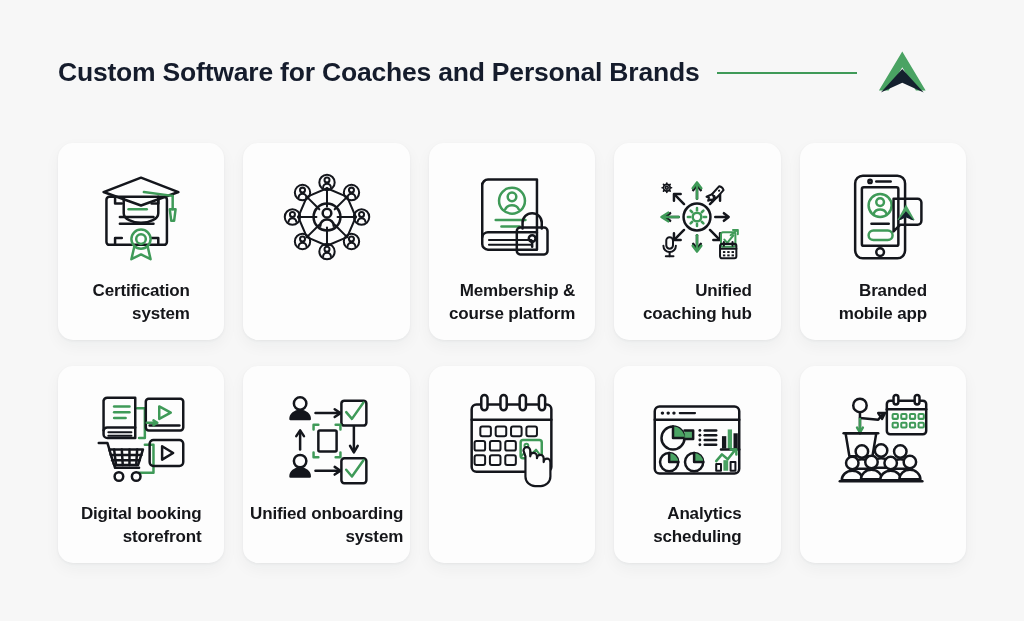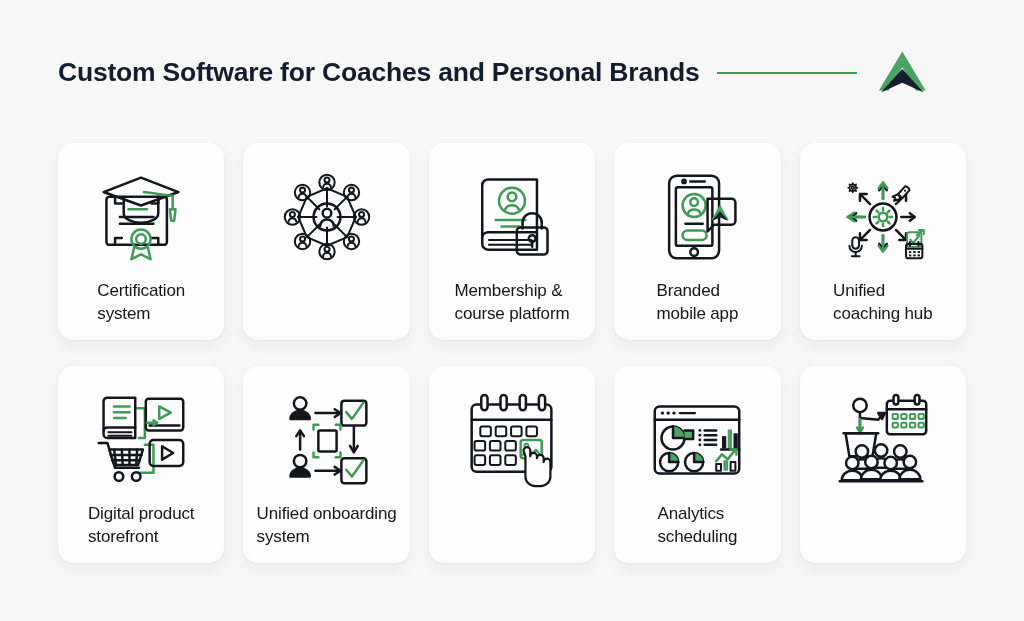--- a/index.html
+++ b/index.html
@@ -87,23 +87,23 @@
   .icon-wrap svg {
     width: 100%;
     height: 100%;
     display: block;
   }
   .card-label {
     margin-top: 14px;
     font-size: 17px;
     line-height: 23px;
     color: #15161a;
-    text-align: left;
+    text-align: right;
     padding: 0 6px;
-    font-weight: 400;
+    font-weight: 700;
     letter-spacing: -0.15px;
     white-space: pre-line;
   }
 
   
   .k { fill: none; stroke: #14161c; stroke-width: 5.2; stroke-linecap: round; stroke-linejoin: round; }
   .kt { fill: none; stroke: #14161c; stroke-width: 4.2; stroke-linecap: round; stroke-linejoin: round; }
   .kf { fill: #14161c; stroke: none; }
   .g { fill: none; stroke: #3f9a58; stroke-width: 5.2; stroke-linecap: round; stroke-linejoin: round; }
   .gt { fill: none; stroke: #3f9a58; stroke-width: 4.2; stroke-linecap: round; stroke-linejoin: round; }
@@ -233,42 +233,20 @@
           <line class="k" x1="142" y1="150" x2="142" y2="162"></line>
         </svg>
       </div>
       <div class="card-label">Membership &amp;
 course platform</div>
     </div>
 
     <div class="card">
       <div class="icon-wrap">
         <svg viewBox="0 0 200 200">
-          <rect class="k" x="42" y="14" width="104" height="172" rx="16" fill="#fdfdfd"></rect>
-          <rect class="k" x="56" y="38" width="76" height="122" rx="4" fill="#fdfdfd"></rect>
-          <circle class="k" cx="73" cy="26" r="3.4" fill="#14161c"></circle>
-          <line class="k" x1="86" y1="26" x2="116" y2="26"></line>
-          <circle class="k" cx="94" cy="173" r="8"></circle>
-          <circle class="g" cx="94" cy="76" r="24" fill="none"></circle>
-          <circle class="g" cx="94" cy="69" r="8"></circle>
-          <path class="g" d="M81 92 a14 12 0 0 1 26 0"></path>
-          <line class="k" x1="76" y1="114" x2="112" y2="114"></line>
-          <rect class="g" x="70" y="128" width="50" height="20" rx="10"></rect>
-          <path class="k" d="M122 62 h50 a8 8 0 0 1 8 8 v38 a8 8 0 0 1 -8 8 h-36 l-14 14 v-14 a8 8 0 0 1 0 0 z" fill="#fdfdfd"></path>
-          <path d="M148 74 L166 106 L158 106 L148 88 L138 106 L130 106 Z" fill="#4aa363"></path>
-          <path d="M148 88 L165 108 L148 101 L131 108 Z" fill="#14202e"></path>
-        </svg>
-      </div>
-      <div class="card-label">Branded
-mobile app</div>
-    </div>
-
-    <div class="card">
-      <div class="icon-wrap">
-        <svg viewBox="0 0 200 200">
           <circle class="k" cx="100" cy="100" r="28" fill="#fdfdfd"></circle>
           <g class="g" transform="translate(100,100)">
             <circle cx="0" cy="0" r="9"></circle>
             <g>
               <line x1="0" y1="-19" x2="0" y2="-14"></line>
               <line x1="13.4" y1="-13.4" x2="9.9" y2="-9.9"></line>
               <line x1="19" y1="0" x2="14" y2="0"></line>
               <line x1="13.4" y1="13.4" x2="9.9" y2="9.9"></line>
               <line x1="0" y1="19" x2="0" y2="14"></line>
               <line x1="-13.4" y1="13.4" x2="-9.9" y2="9.9"></line>
@@ -349,20 +327,42 @@
           </g>
         </svg>
       </div>
       <div class="card-label">Unified
 coaching hub</div>
     </div>
 
     <div class="card">
       <div class="icon-wrap">
         <svg viewBox="0 0 200 200">
+          <rect class="k" x="42" y="14" width="104" height="172" rx="16" fill="#fdfdfd"></rect>
+          <rect class="k" x="56" y="38" width="76" height="122" rx="4" fill="#fdfdfd"></rect>
+          <circle class="k" cx="73" cy="26" r="3.4" fill="#14161c"></circle>
+          <line class="k" x1="86" y1="26" x2="116" y2="26"></line>
+          <circle class="k" cx="94" cy="173" r="8"></circle>
+          <circle class="g" cx="94" cy="76" r="24" fill="none"></circle>
+          <circle class="g" cx="94" cy="69" r="8"></circle>
+          <path class="g" d="M81 92 a14 12 0 0 1 26 0"></path>
+          <line class="k" x1="76" y1="114" x2="112" y2="114"></line>
+          <rect class="g" x="70" y="128" width="50" height="20" rx="10"></rect>
+          <path class="k" d="M122 62 h50 a8 8 0 0 1 8 8 v38 a8 8 0 0 1 -8 8 h-36 l-14 14 v-14 a8 8 0 0 1 0 0 z" fill="#fdfdfd"></path>
+          <path d="M148 74 L166 106 L158 106 L148 88 L138 106 L130 106 Z" fill="#4aa363"></path>
+          <path d="M148 88 L165 108 L148 101 L131 108 Z" fill="#14202e"></path>
+        </svg>
+      </div>
+      <div class="card-label">Branded
+mobile app</div>
+    </div>
+
+    <div class="card">
+      <div class="icon-wrap">
+        <svg viewBox="0 0 200 200">
           <g class="g">
             <path d="M92 34 L108 34 L108 96 L96 96"></path>
             <path d="M108 110 L126 110 L126 168 L96 168"></path>
           </g>
           <path class="k" d="M22 18 L22 88 a8 8 0 0 0 8 8 L88 96 L88 12 L30 12 a8 8 0 0 0 -8 6 Z" fill="#fdfdfd"></path>
           <path class="k" d="M22 80 a8 8 0 0 1 8 -6 L88 74"></path>
           <line class="kt" x1="32" y1="84" x2="80" y2="84"></line>
           <line class="kt" x1="32" y1="91" x2="80" y2="91"></line>
           <g class="g">
             <line x1="44" y1="30" x2="76" y2="30"></line>
@@ -385,21 +385,21 @@
             <line x1="60" y1="120" x2="62" y2="152"></line>
             <line x1="76" y1="120" x2="76" y2="152"></line>
             <line x1="92" y1="120" x2="90" y2="152"></line>
             <line x1="37" y1="131" x2="101" y2="131"></line>
             <line x1="40" y1="142" x2="97" y2="142"></line>
             <circle cx="54" cy="176" r="9"></circle>
             <circle cx="90" cy="176" r="9"></circle>
           </g>
         </svg>
       </div>
-      <div class="card-label">Digital product
+      <div class="card-label">Digital booking
 storefront</div>
     </div>
 
     <div class="card">
       <div class="icon-wrap">
         <svg viewBox="0 0 200 200">
           <g class="k">
             <circle cx="44" cy="24" r="13"></circle>
             <path d="M24 56 a20 17 0 0 1 40 0 Z" fill="#14161c"></path>
           </g>

